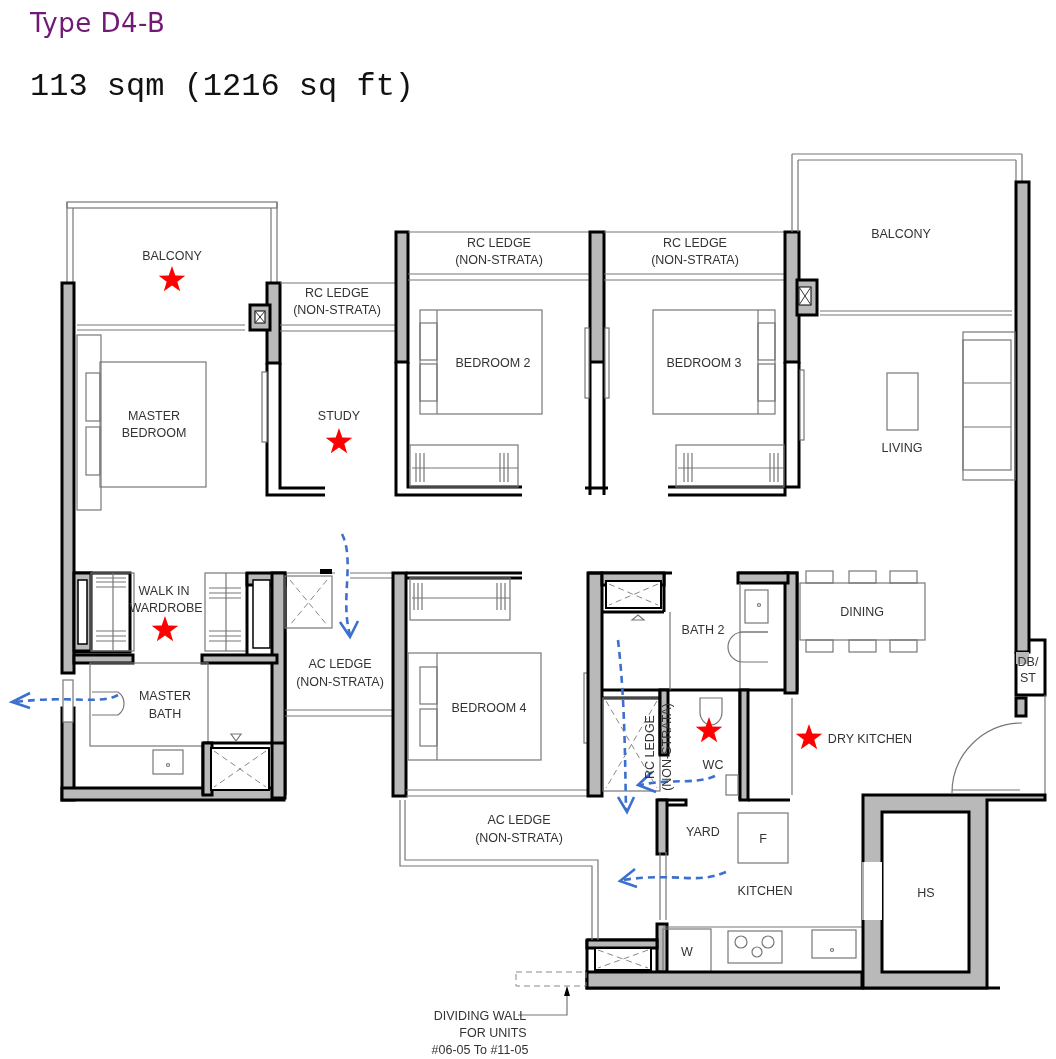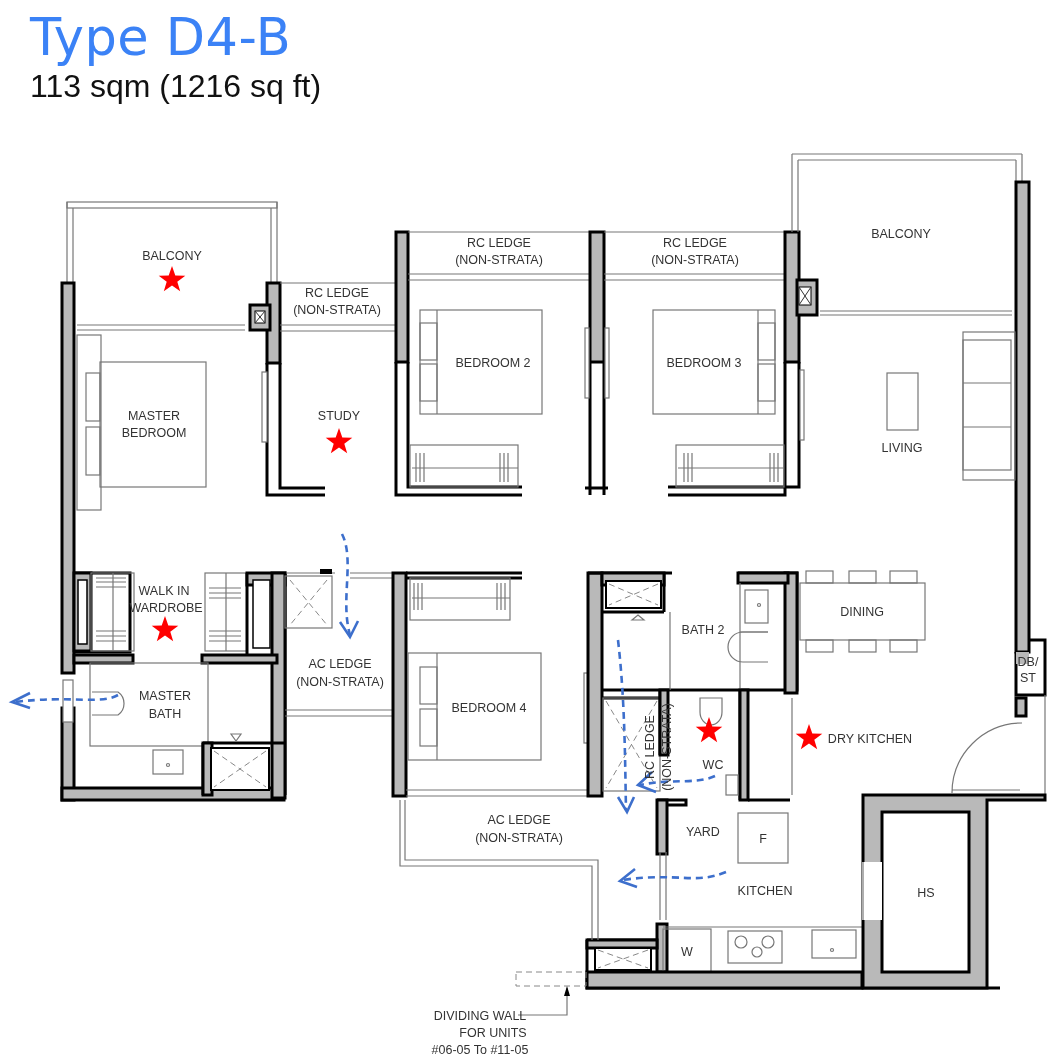--- a/index.html
+++ b/index.html
@@ -1,18 +1,18 @@
 <!DOCTYPE html>
 <html><head>
   <meta charset="utf-8">
   <style>
     html, body { margin: 0; padding: 0; background: #ffffff; }
     body { width: 1056px; height: 1059px; position: relative; overflow: hidden; font-family: "Liberation Sans", sans-serif; }
-    .title { position: absolute; left: 30px; top: 8px; font-family: "DejaVu Sans", sans-serif; font-size: 51px; color: #3b82f6; letter-spacing: 0.5px; }
-    .subtitle { position: absolute; left: 30px; top: 68px; font-family: Liberation Sans, sans-serif; font-size: 32px; color: #111; }
+    .title { position: absolute; left: 30px; top: 8px; font-family: "DejaVu Sans", sans-serif; font-size: 26px; color: #701a75; letter-spacing: 0.5px; }
+    .subtitle { position: absolute; left: 30px; top: 68px; font-family: Liberation Mono, monospace; font-size: 32px; color: #111; }
     svg.plan { position: absolute; left: 0; top: 0; }
     .lbl { font-family: "Liberation Sans", sans-serif; font-size: 12.5px; fill: #333; text-anchor: middle; }
     .wall { fill: #b9b9b9; stroke: #000; stroke-width: 3; }
     .thin { fill: none; stroke: #777; stroke-width: 1.2; }
     .thinw { fill: #fff; stroke: #777; stroke-width: 1.2; }
     .dash { fill: none; stroke: #888; stroke-width: 1; stroke-dasharray: 6 4; }
     .arrow { fill: none; stroke: #3d6fcc; stroke-width: 2.6; stroke-dasharray: 7 5; }
     .arrowhead { fill: none; stroke: #3d6fcc; stroke-width: 2.6; }
     .star { fill: #ff0000; }
     .blk { fill: none; stroke: #000; stroke-width: 3; }

